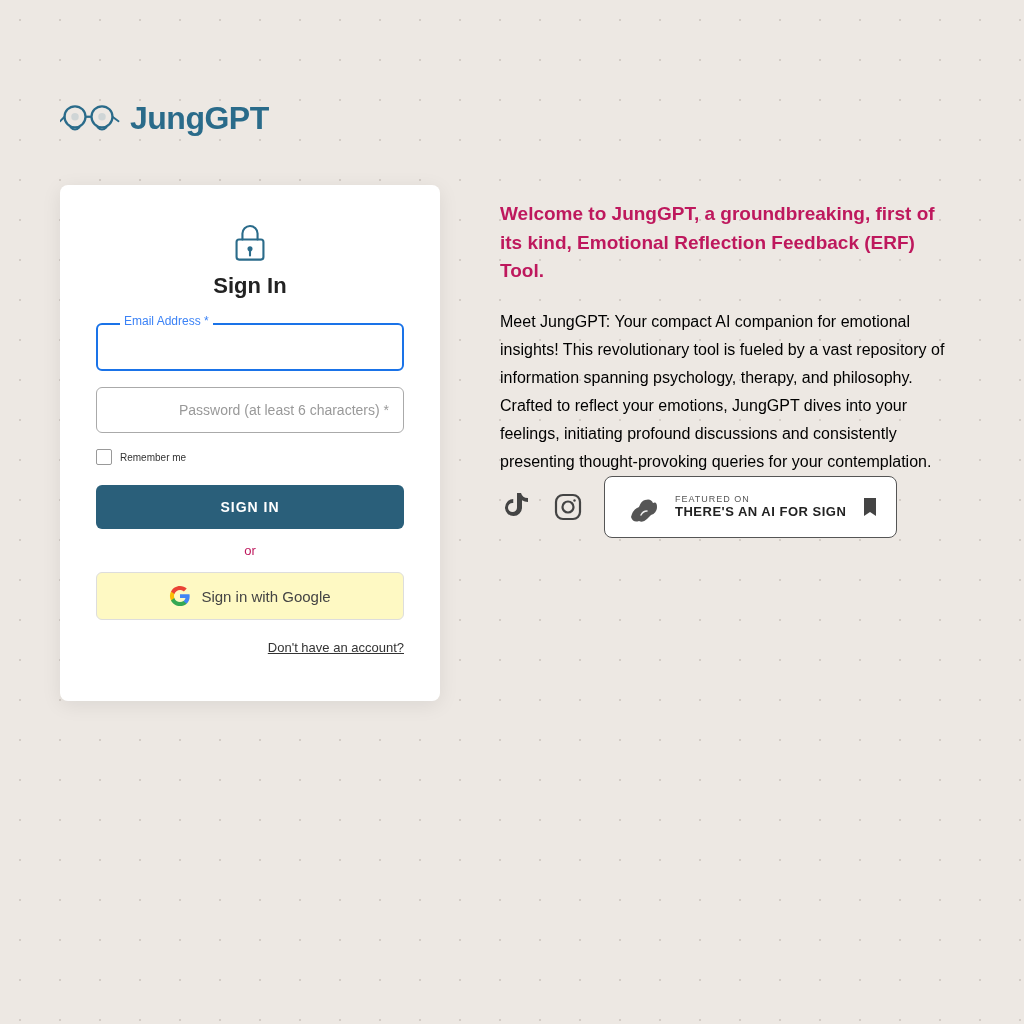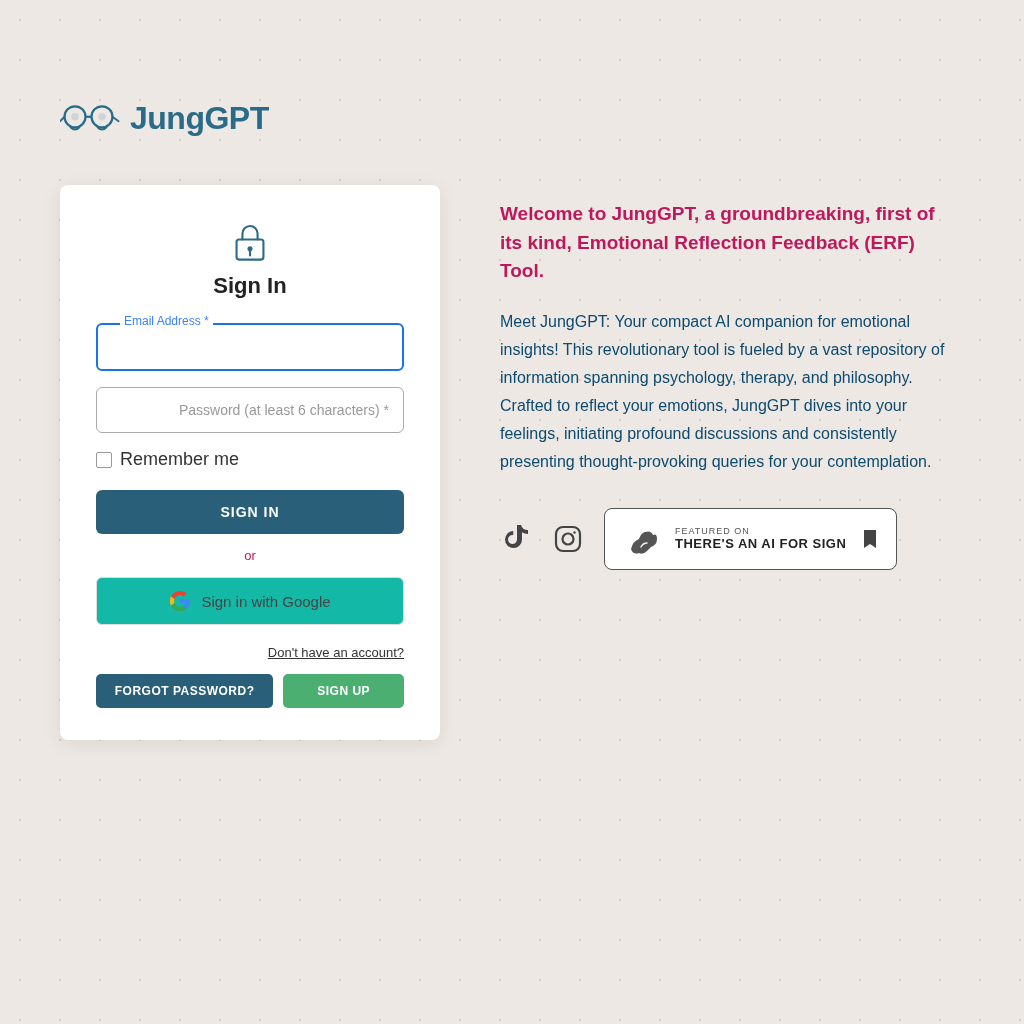--- a/index.html
+++ b/index.html
@@ -135,21 +135,21 @@
       height: 16px;
       border: 1.5px solid #999;
       background: #fff;
       cursor: pointer;
       appearance: none;
       -webkit-appearance: none;
       border-radius: 2px;
     }
 
     .remember-label {
-      font-size: 18px;
+      font-size: 10px;
       color: #333;
     }
 
     .sign-in-button {
       width: 100%;
       padding: 14px;
       background: #2a5f7a;
       color: #fff;
       border: none;
       border-radius: 6px;
@@ -167,21 +167,21 @@
       margin-bottom: 14px;
     }
 
     .google-button {
       width: 100%;
       display: flex;
       align-items: center;
       justify-content: center;
       gap: 10px;
       padding: 12px;
-      background: #14b8a6;
+      background: #fef9c3;
       border: 1px solid #ddd;
       border-radius: 6px;
       cursor: pointer;
       font-size: 15px;
       color: #444;
       font-weight: 500;
       margin-bottom: 20px;
     }
 
     .google-logo {
@@ -238,23 +238,22 @@
     .welcome-heading {
       font-size: 19px;
       font-weight: 700;
       color: #be185d;
       line-height: 1.5;
       margin-bottom: 22px;
     }
 
     .welcome-body {
       font-size: 16px;
-      color: #0c4a6e;
+      color: #000000;
       line-height: 1.75;
-      margin-bottom: 32px;
     }
 
     .social-row {
       display: flex;
       align-items: center;
       gap: 20px;
     }
 
     .social-icon {
       width: 32px;
@@ -382,24 +381,20 @@
         </svg>
         <span>Sign in with Google</span>
       </button>
 
       
       <div class="no-account-row">
         <span>Don't have an account?</span>
       </div>
 
       
-      <div class="bottom-buttons">
-        <button class="forgot-button">FORGOT PASSWORD?</button>
-        <button class="signup-button">SIGN UP</button>
-      </div>
 
     </div>
   </div>
 
   <div class="right-column">
 
     <p class="welcome-heading">Welcome to JungGPT, a groundbreaking, first of its kind, Emotional Reflection Feedback (ERF) Tool.</p>
 
     <p class="welcome-body">Meet JungGPT: Your compact AI companion for emotional insights! This revolutionary tool is fueled by a vast repository of information spanning psychology, therapy, and philosophy. Crafted to reflect your emotions, JungGPT dives into your feelings, initiating profound discussions and consistently presenting thought-provoking queries for your contemplation.</p>
 

